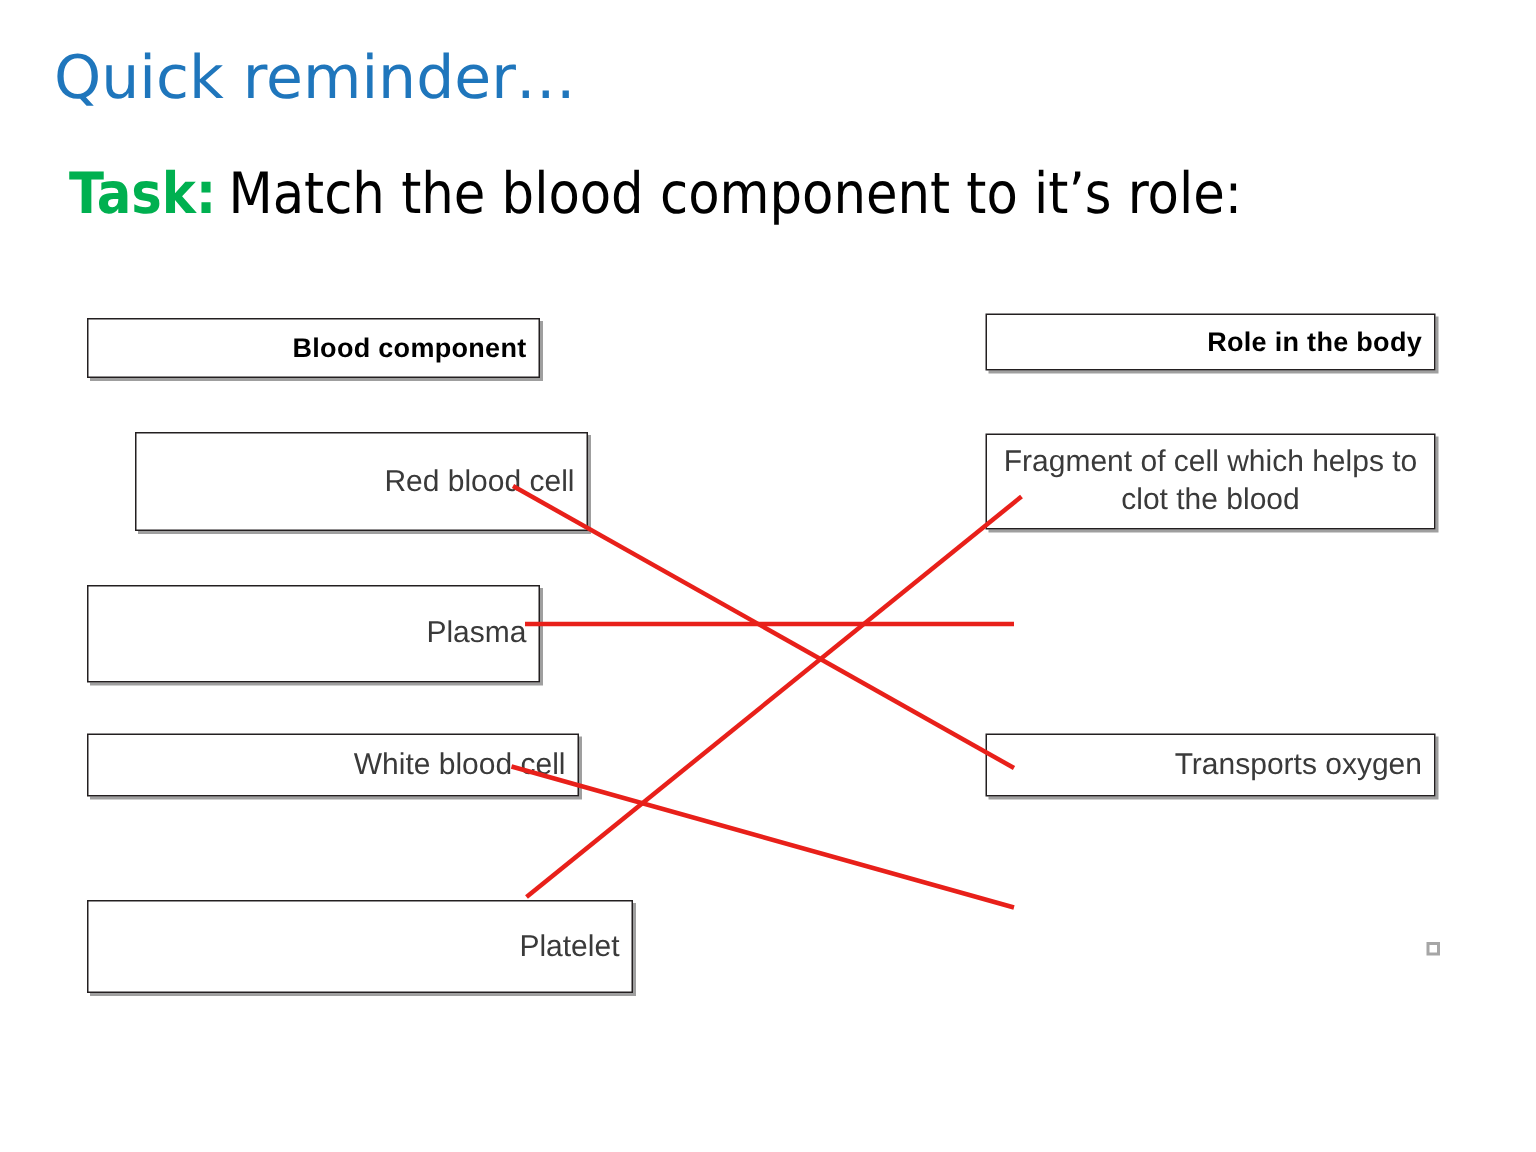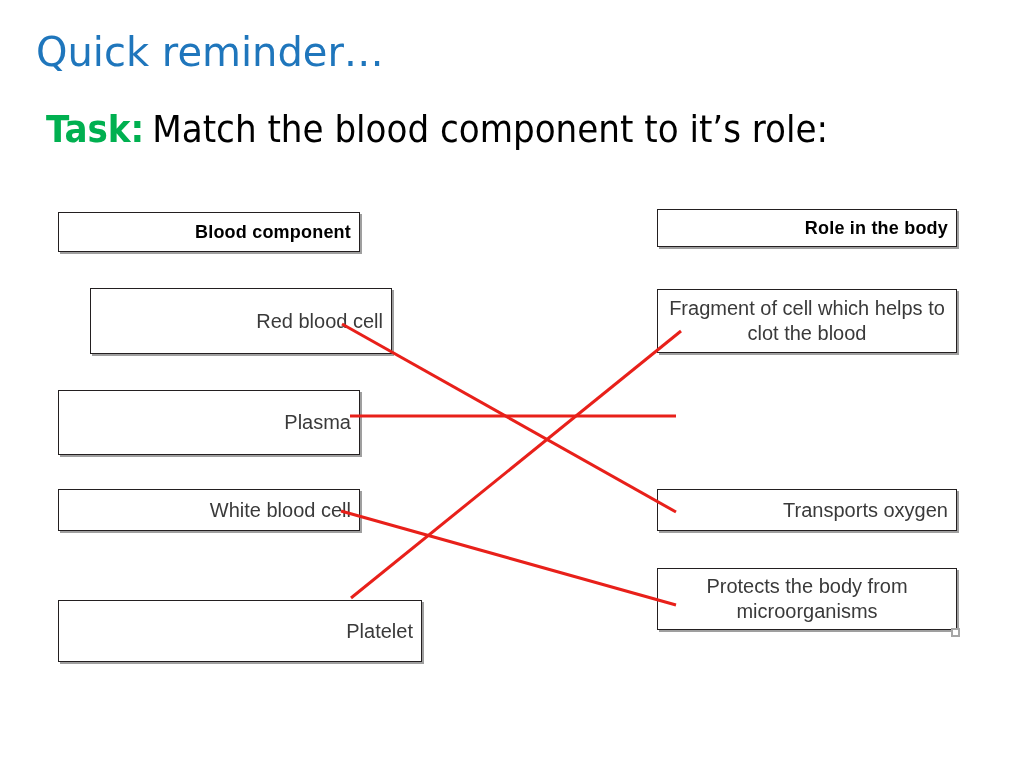--- a/index.html
+++ b/index.html
@@ -77,21 +77,21 @@
   }
   .box .box-text {
     padding: 0 8px;
     display: block;
   }
 
   
   #box-left-header { left: 58px;  top: 212px; width: 302px; height: 40px; }
   #box-rbc         { left: 58px;  top: 288px; width: 302px; height: 66px; margin-left: 32px; }
   #box-plasma      { left: 58px;  top: 390px; width: 302px; height: 65px; }
-  #box-wbc         { left: 58px;  top: 489px; width: 302px; height: 42px; }
+  #box-wbc         { left: 58px;  top: 489px; width: 328px; height: 42px; }
   #box-platelet    { left: 58px;  top: 600px; width: 364px; height: 62px; }
 
   
   #box-right-header { left: 657px; top: 209px; width: 300px; height: 38px; }
   #box-clot         { left: 657px; top: 289px; width: 300px; height: 64px; }
   #box-food         { left: 657px; top: 391px; width: 300px; height: 63px; }
   #box-oxygen       { left: 657px; top: 489px; width: 300px; height: 42px; }
   #box-protect      { left: 657px; top: 568px; width: 300px; height: 62px; }
 
   
@@ -143,23 +143,20 @@
 
   <div class="box header" id="box-right-header">
     <span class="box-text">Role in the body</span>
   </div>
   <div class="box" id="box-clot">
     <span class="box-text">Fragment of cell which helps to clot the blood</span>
   </div>
   <div class="box" id="box-oxygen">
     <span class="box-text">Transports oxygen</span>
   </div>
-  <div class="box" id="box-protect">
-    <span class="box-text">Protects the body from microorganisms</span>
-  </div>
 
   <svg id="connectors" viewBox="0 0 1024 768">
       <line x1="342" y1="324" x2="676" y2="512" stroke="#e8201a" stroke-width="3" stroke-linecap="butt"></line>
       <line x1="350" y1="416" x2="676" y2="416" stroke="#e8201a" stroke-width="3" stroke-linecap="butt"></line>
       <line x1="341" y1="511" x2="676" y2="605" stroke="#e8201a" stroke-width="3" stroke-linecap="butt"></line>
       <line x1="351" y1="598" x2="681" y2="331" stroke="#e8201a" stroke-width="3" stroke-linecap="butt"></line>
     </svg>
 
   <div id="corner-marker"></div>
 

